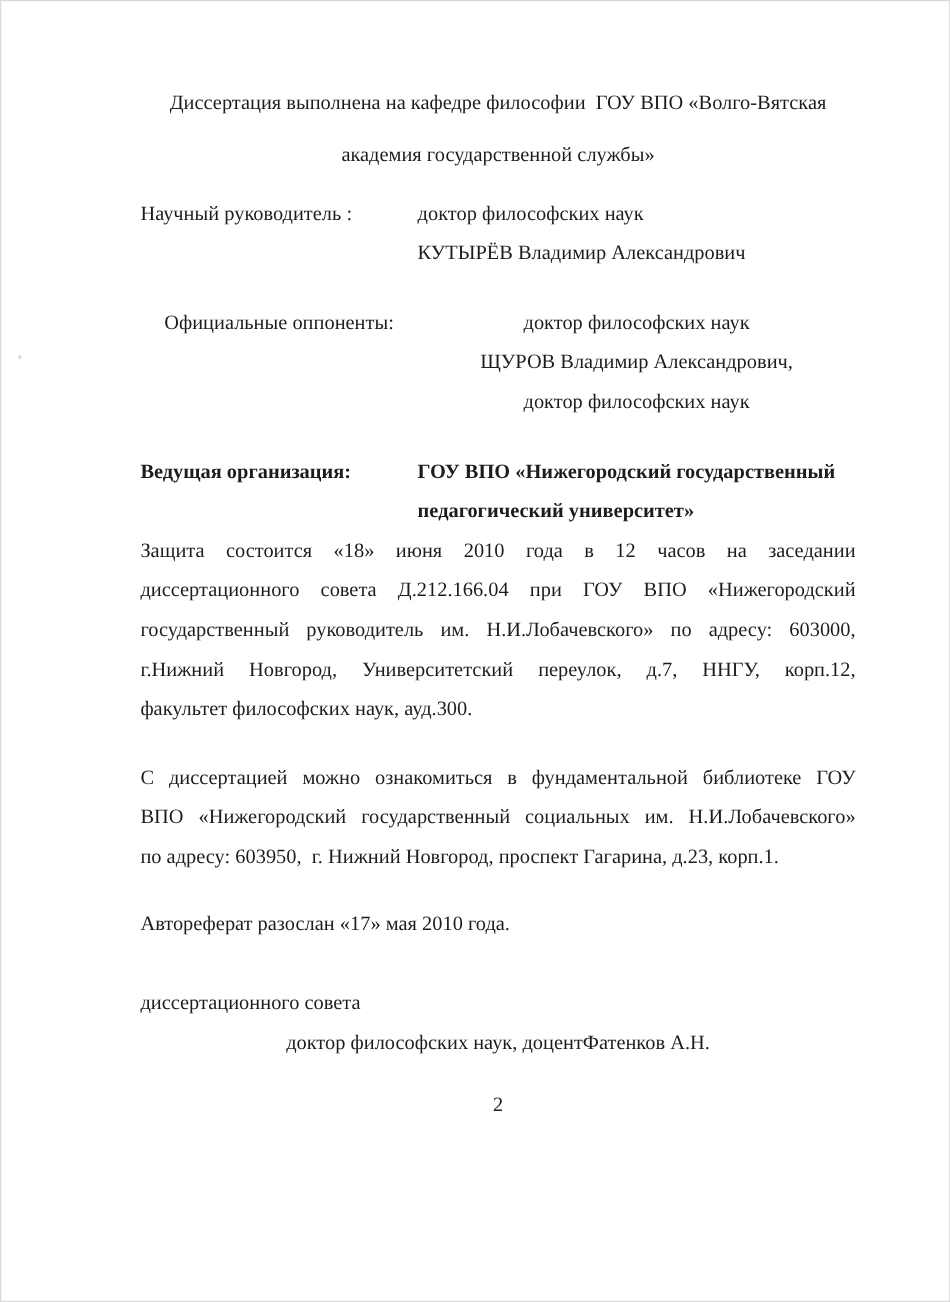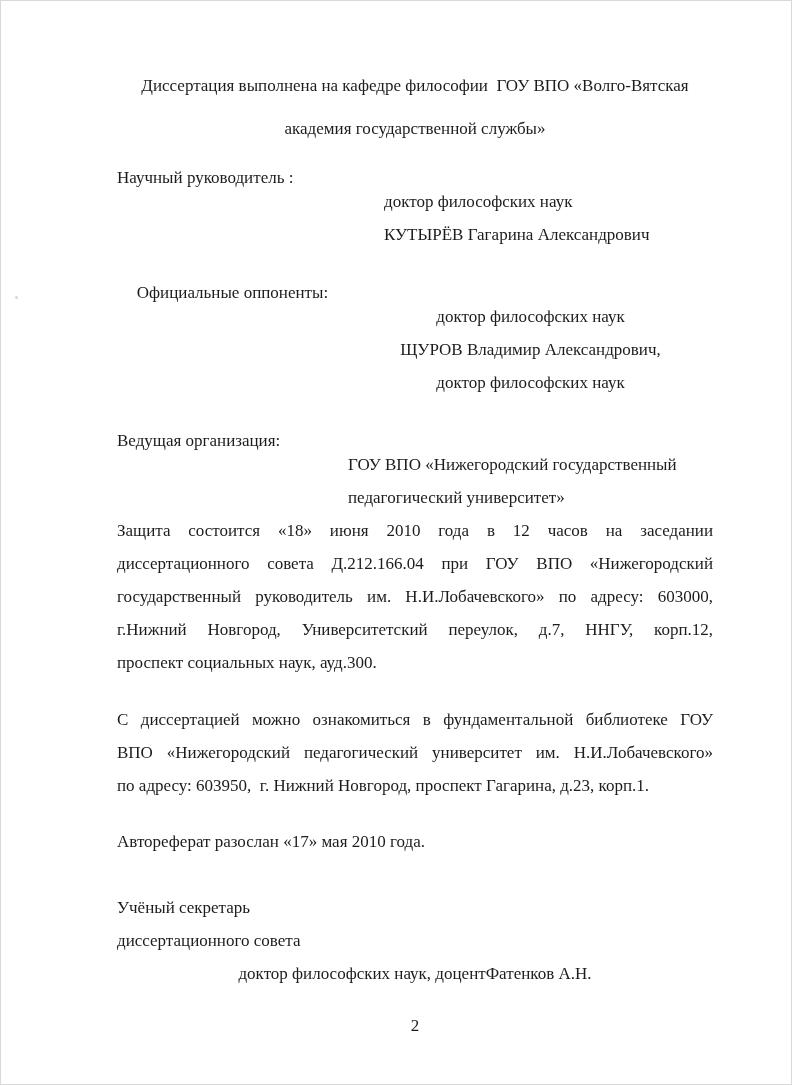--- a/index.html
+++ b/index.html
@@ -25,24 +25,24 @@
   
   .doc-title {
     margin-top: 63px;
     text-align: center;
     line-height: 43px;
   }
   .doc-title div { white-space: pre-wrap; }
   
   .field-row { display: flex; line-height: 33px; }
   .field-label { width: 231px; flex: 0 0 231px; }
-  .field-value { flex: 1; margin-top: 24px; }
-  .sec-supervisor { margin-top: 11px; gap: 36px; }
+  .field-value { flex: 1; }
+  .sec-supervisor { margin-top: 11px; }
   .sec-opponents  { margin-top: 25px; text-align: center; }
-  .sec-leading    { margin-top: 25px; }
+  .sec-leading    { margin-top: 25px; font-weight: bold; }
   
   .para { line-height: 33px; }
   .para-defense   { }
   .para-library   { margin-top: 24px; }
   .para-avtoreferat { margin-top: 23px; }
   .jline { text-align: justify; text-align-last: justify; }
   .nline { text-align: left; white-space: pre-wrap; }
   
   .sec-secretary { margin-top: 33px; line-height: 33px; }
   .sign-row { display: flex; justify-content: center; }
@@ -74,21 +74,21 @@
 
     <div class="doc-title">
       <div>Диссертация выполнена на кафедре философии  ГОУ ВПО «Волго-Вятская</div>
       <div>академия государственной службы»</div>
     </div>
 
     <div class="field-row sec-supervisor">
       <div class="field-label">Научный руководитель :</div>
       <div class="field-value">
         <div>доктор философских наук</div>
-        <div>КУТЫРЁВ Гагарина Александрович</div>
+        <div>КУТЫРЁВ Владимир Александрович</div>
       </div>
     </div>
 
     <div class="field-row sec-opponents">
       <div class="field-label">Официальные оппоненты:</div>
       <div class="field-value">
         <div>доктор философских наук</div>
         <div>ЩУРОВ Владимир Александрович,</div>
         <div>доктор философских наук</div>
       </div>
@@ -100,35 +100,34 @@
         <div>ГОУ ВПО «Нижегородский государственный</div>
         <div>педагогический университет»</div>
       </div>
     </div>
 
     <div class="para para-defense">
       <div class="jline">Защита состоится «18» июня 2010 года в 12 часов на заседании</div>
       <div class="jline">диссертационного совета Д.212.166.04 при ГОУ ВПО «Нижегородский</div>
       <div class="jline">государственный руководитель им. Н.И.Лобачевского» по адресу: 603000,</div>
       <div class="jline">г.Нижний Новгород, Университетский переулок, д.7, ННГУ, корп.12,</div>
-      <div class="nline">проспект социальных наук, ауд.300.</div>
+      <div class="nline">факультет философских наук, ауд.300.</div>
     </div>
 
     <div class="para para-library">
       <div class="jline">С диссертацией можно ознакомиться в фундаментальной библиотеке ГОУ</div>
-      <div class="jline">ВПО «Нижегородский педагогический университет им. Н.И.Лобачевского»</div>
+      <div class="jline">ВПО «Нижегородский государственный социальных им. Н.И.Лобачевского»</div>
       <div class="nline">по адресу: 603950,  г. Нижний Новгород, проспект Гагарина, д.23, корп.1.</div>
     </div>
 
     <div class="para para-avtoreferat">
       <div class="nline">Автореферат разослан «17» мая 2010 года.</div>
     </div>
 
     <div class="sec-secretary">
-      <div>Учёный секретарь</div>
       <div>диссертационного совета</div>
       <div class="sign-row">
         <span>доктор философских наук, доцент</span>
         <span>Фатенков А.Н.</span>
       </div>
     </div>
 
     <div class="page-number">2</div>
 
   </div>

